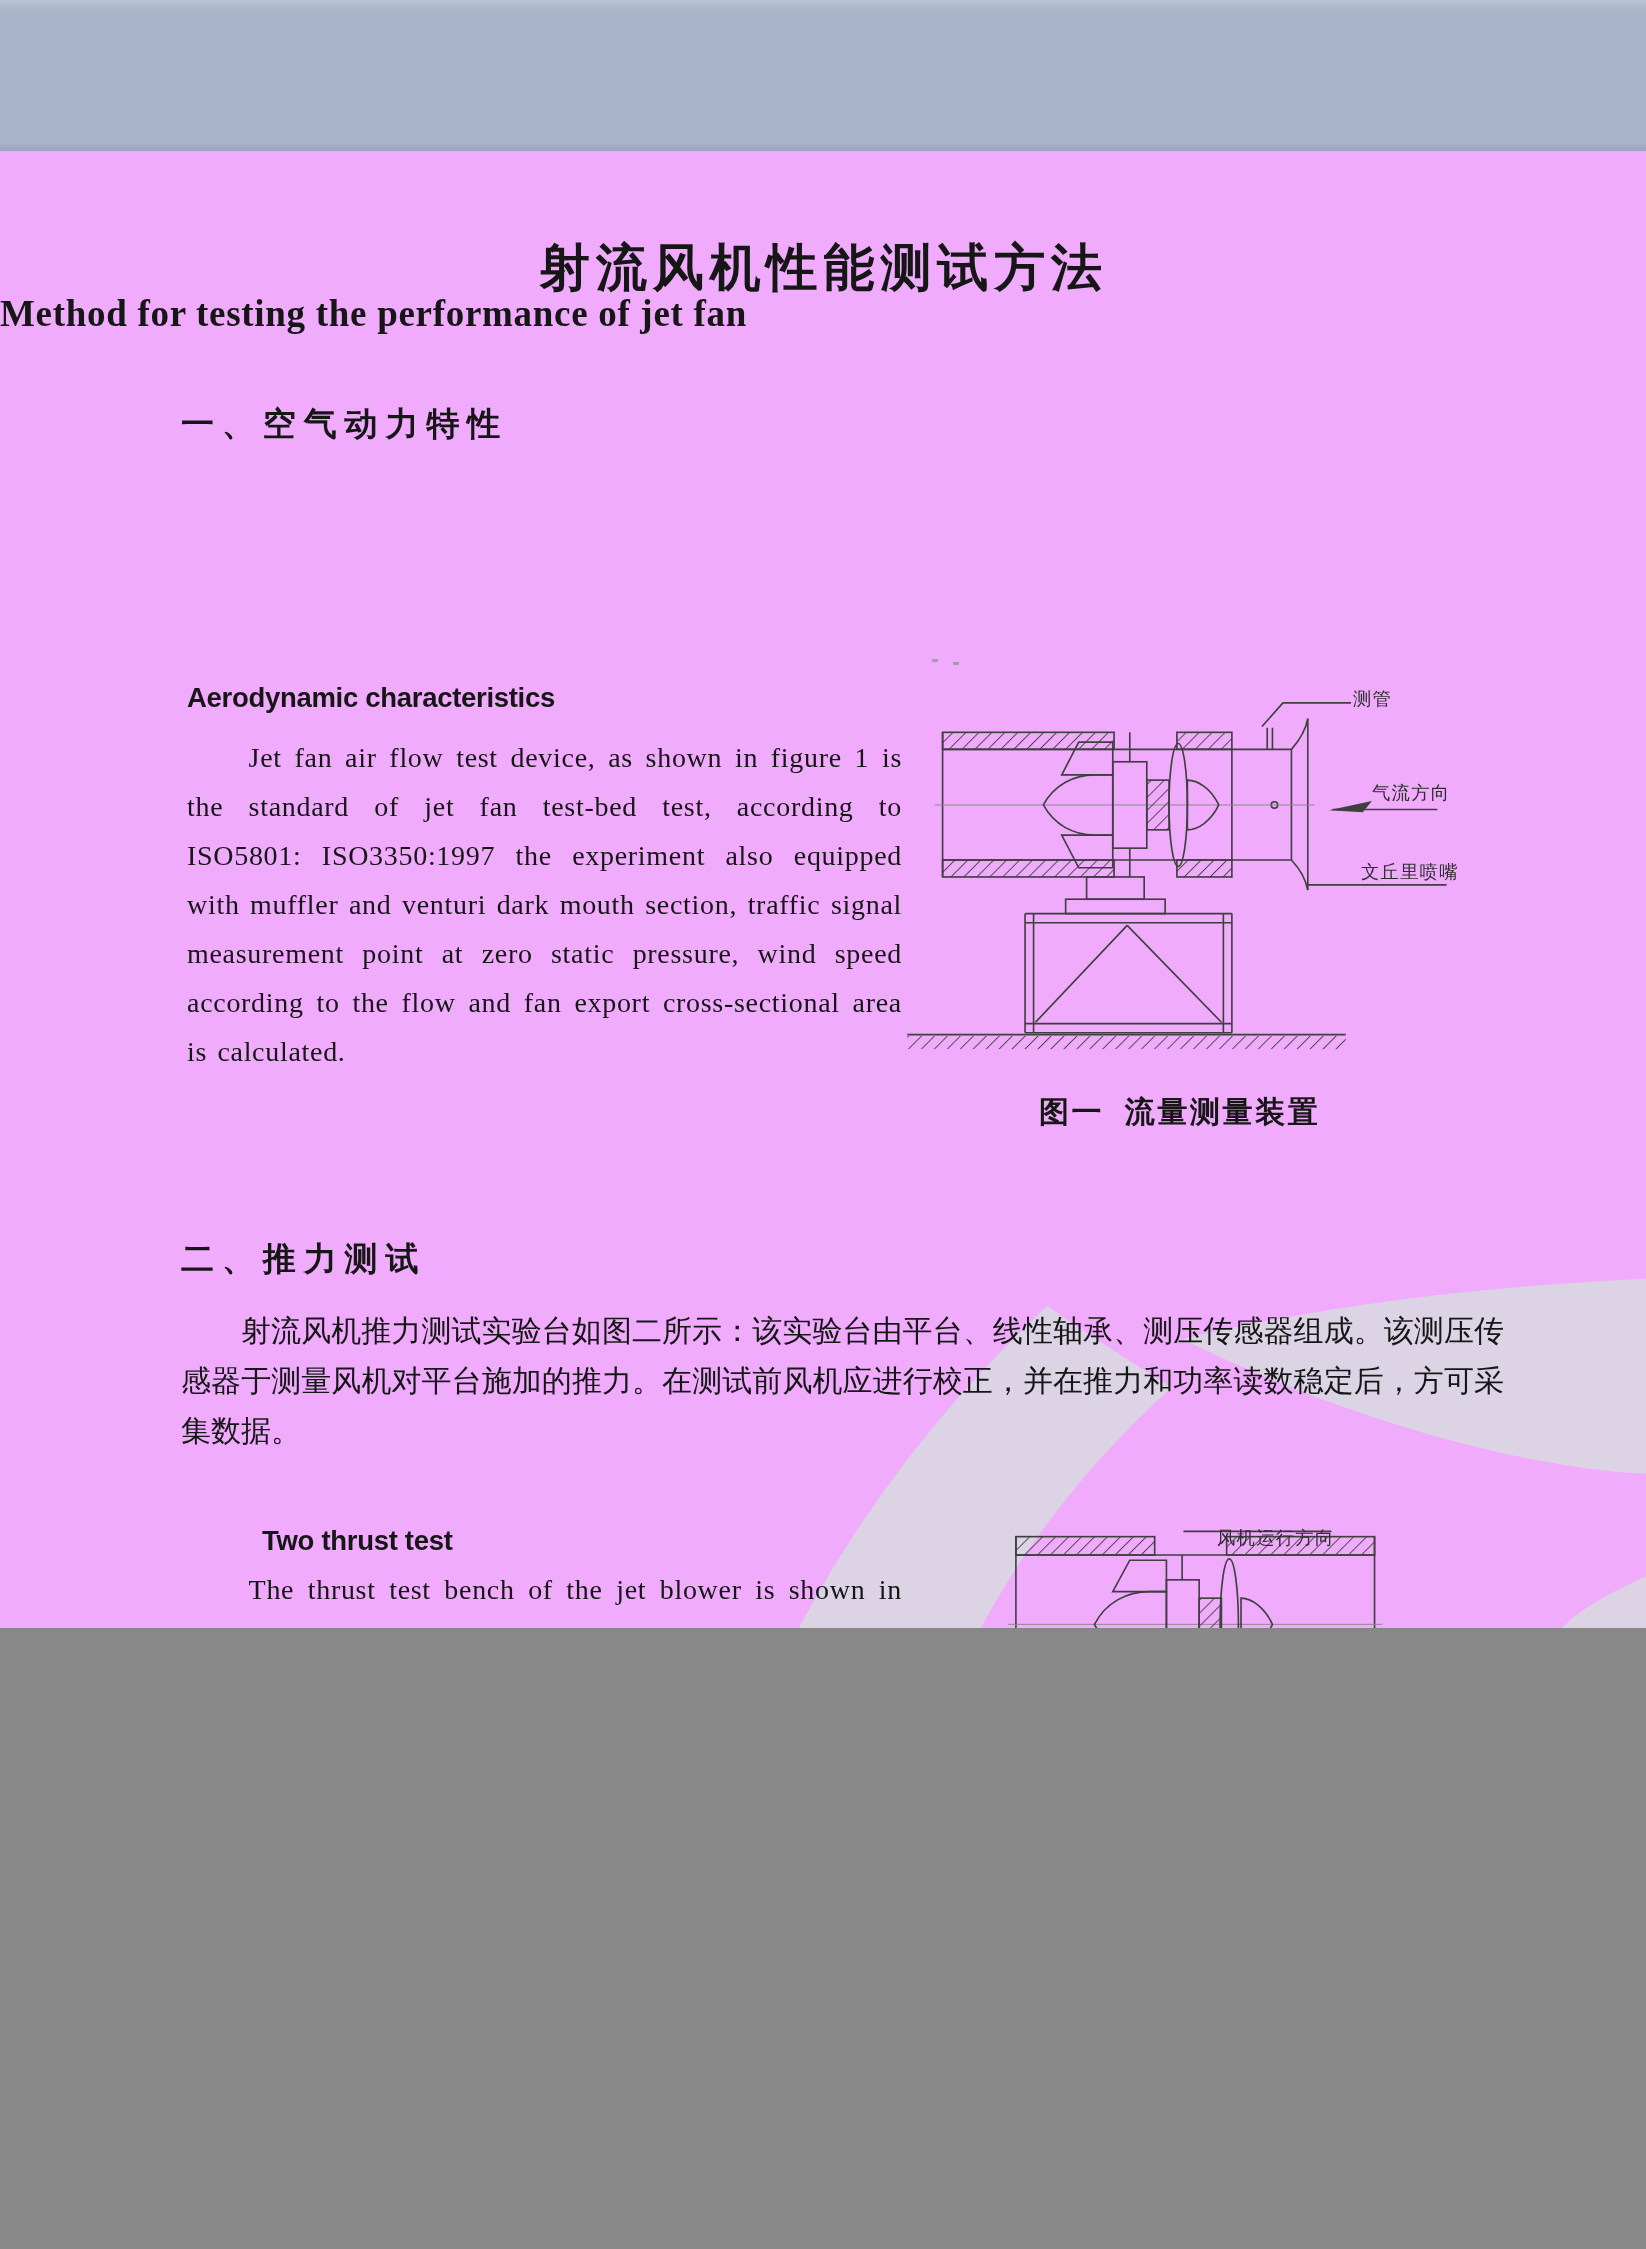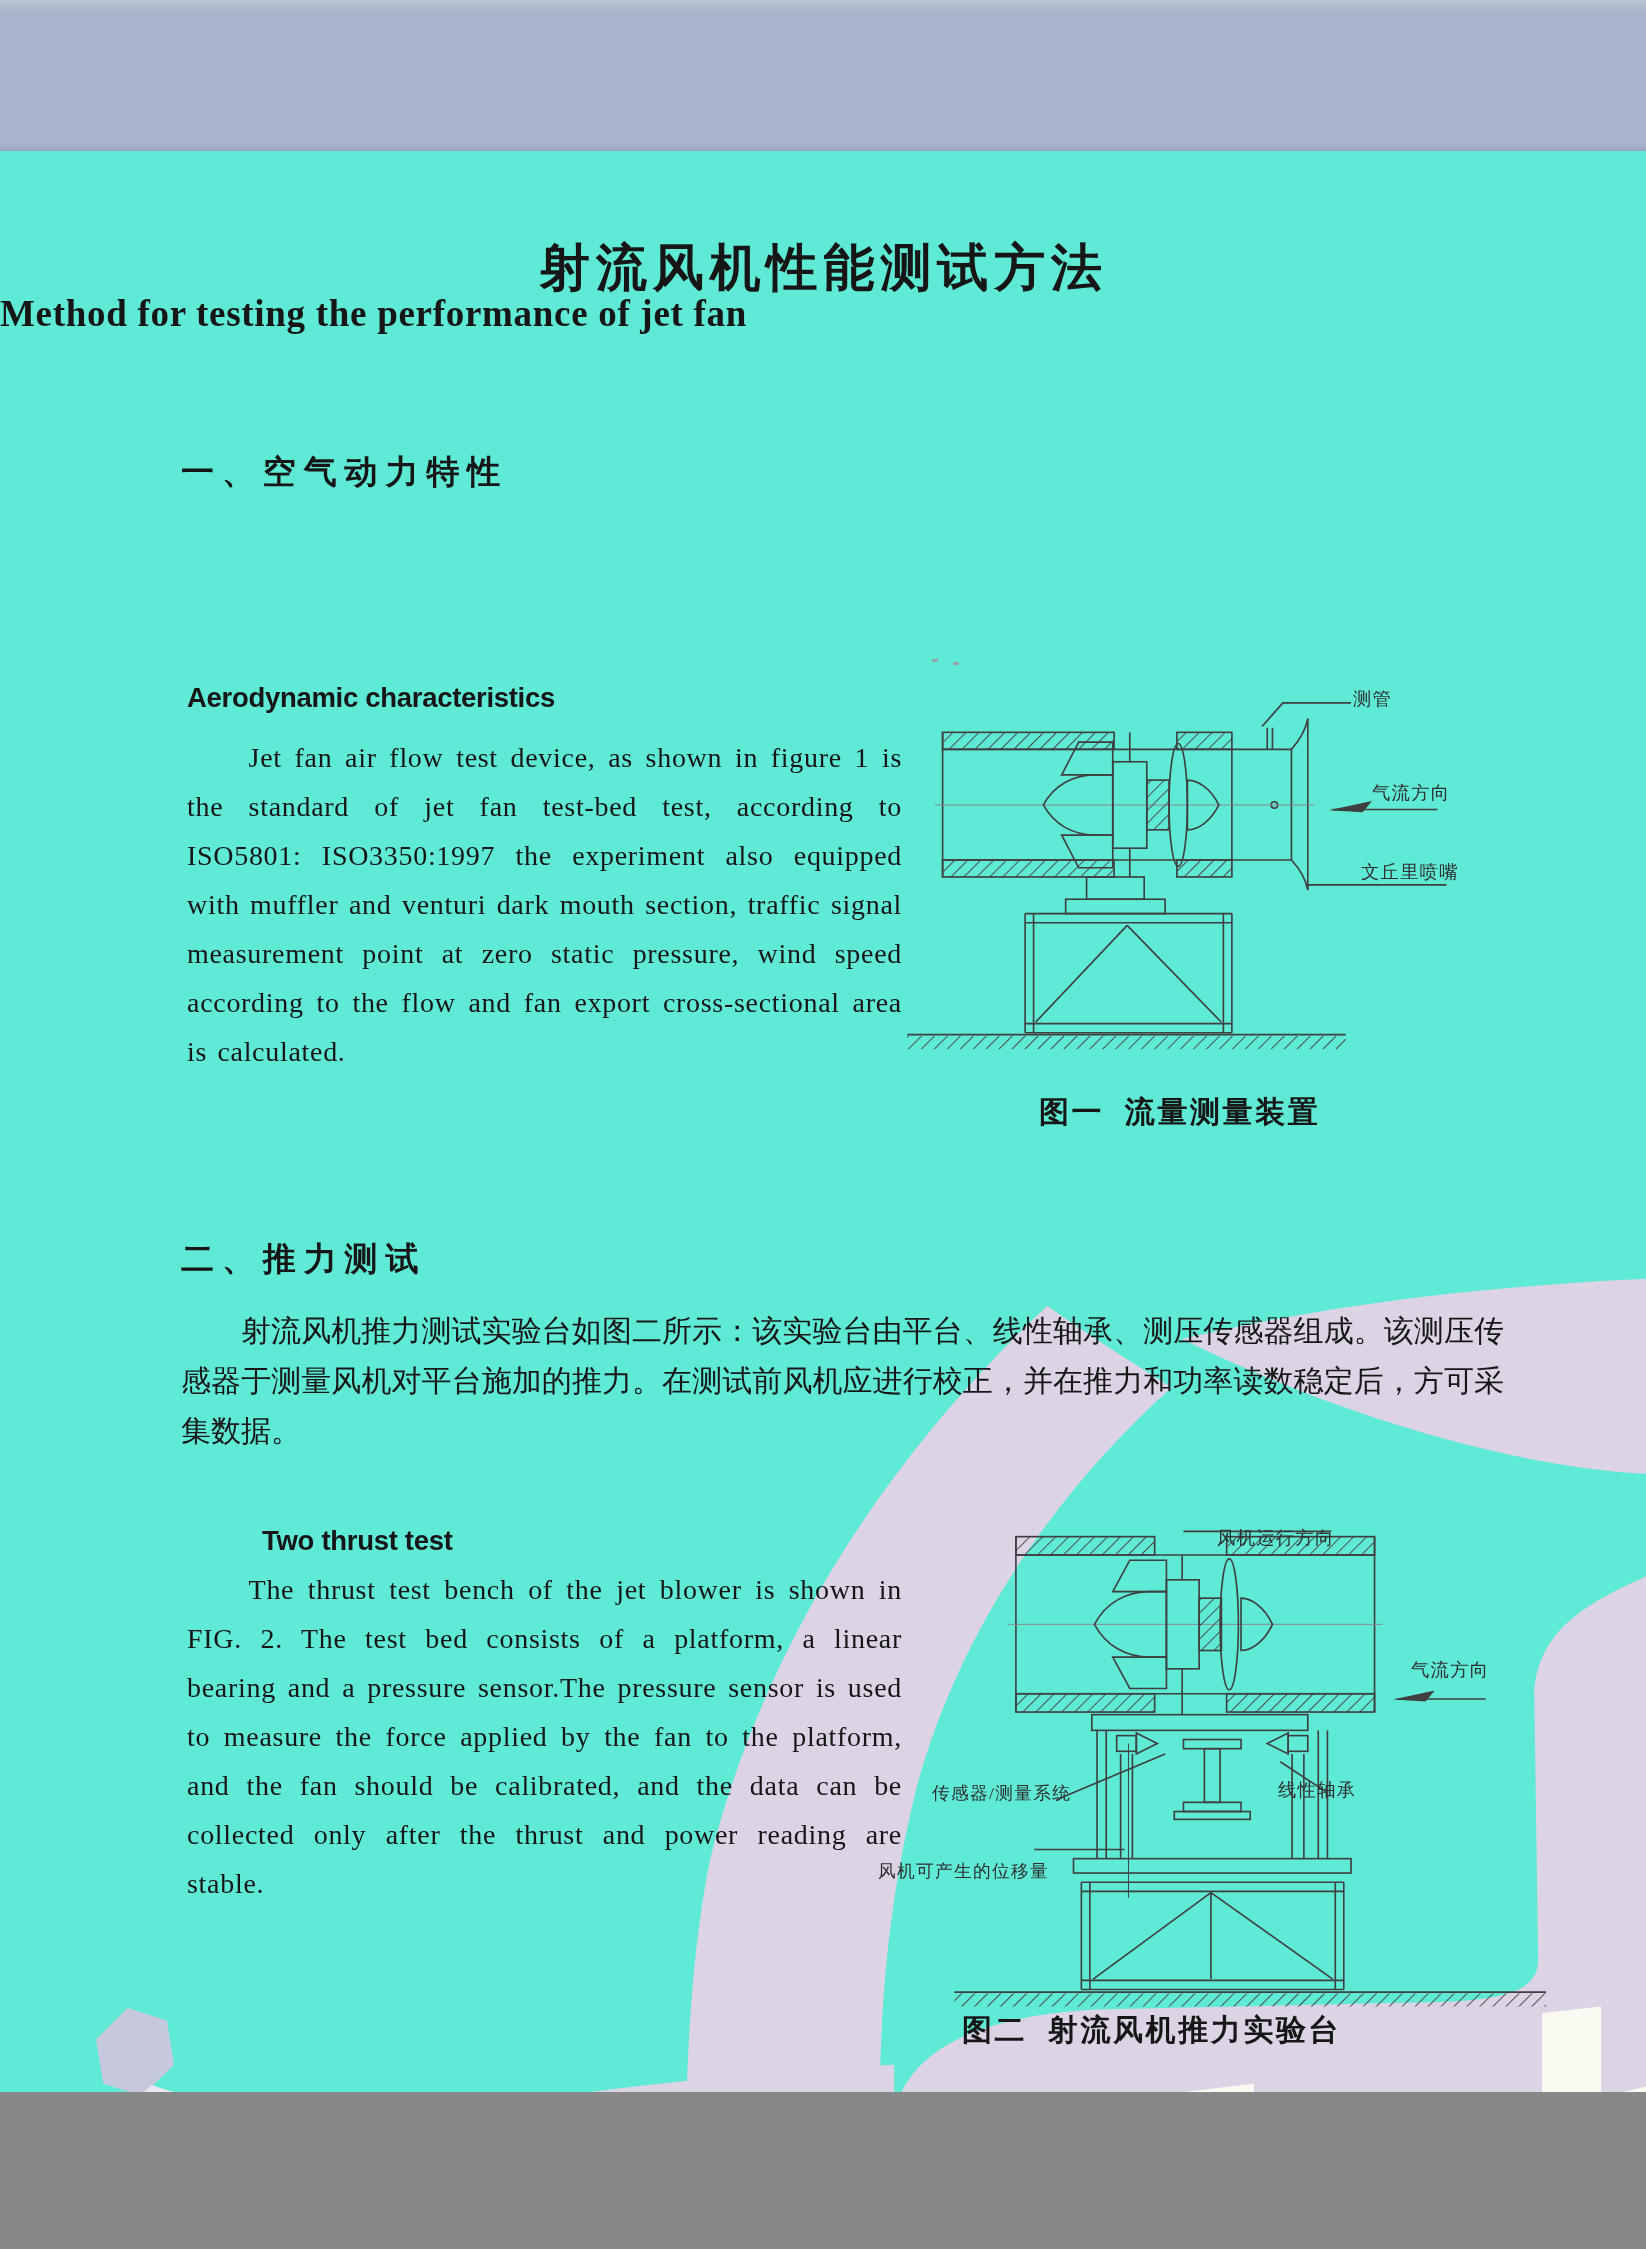--- a/index.html
+++ b/index.html
@@ -1,31 +1,31 @@
 <!DOCTYPE html>
 <html style="font-size:10.5px"><head>
 <meta charset="utf-8">
 <style>
   html,body{margin:0;padding:0;background:#888;}
-  .page{position:relative;width:1647px;height:2092px;background:#5eead4;overflow:hidden;
+  .page{position:relative;width:1647px;height:1628px;background:#f0abfc;overflow:hidden;
         font-family:"Liberation Sans", sans-serif;color:#161616;}
   .abs{position:absolute;}
   
   #banner{left:0;top:0;width:1647px;height:151px;
           background:linear-gradient(#bcc5d6 0px,#b0bbce 5.2px,#a9b4ca 13px,#a9b4ca 143px,#96a5be 151px);}
   
   #art{left:0;top:0;width:1647px;height:2250px;}
   
   #title-zh{left:0;top:240px;width:1647px;text-align:center;font-size:51px;line-height:55px;
             font-weight:900;letter-spacing:5.9px;}
   #title-en{left:0;top:293px;width:1647px;text-align:left;
             font-family:Liberation Serif, serif;font-size:37px;line-height:41px;font-weight:bold;letter-spacing:0.7px;}
   
   .h-zh{font-weight:bold;font-size:33px;letter-spacing:7.9px;}
-  #h1-zh{left:181px;top:402px;margin-top:48px;}
+  #h1-zh{left:181px;top:402px;}
   #h2-zh{left:181px;top:1237px;}
   .h-en{font-weight:bold;font-size:27.5px;letter-spacing:-0.3px;}
   #h1-en{left:187px;top:682px;}
   #h2-en{left:262px;top:1525px;}
   
   .p-zh{font-size:30px;line-height:50px;text-align:justify;text-indent:2em;width:1323px;left:181px;}
   #p1-zh{top:458px;}
   #p2-zh{top:1306px;}
   .p-en{font-family:"Liberation Serif",serif;font-size:28px;line-height:49px;text-align:justify;
         text-indent:2.2em;width:715px;left:187px;letter-spacing:0.7px;word-spacing:2.6px;}

